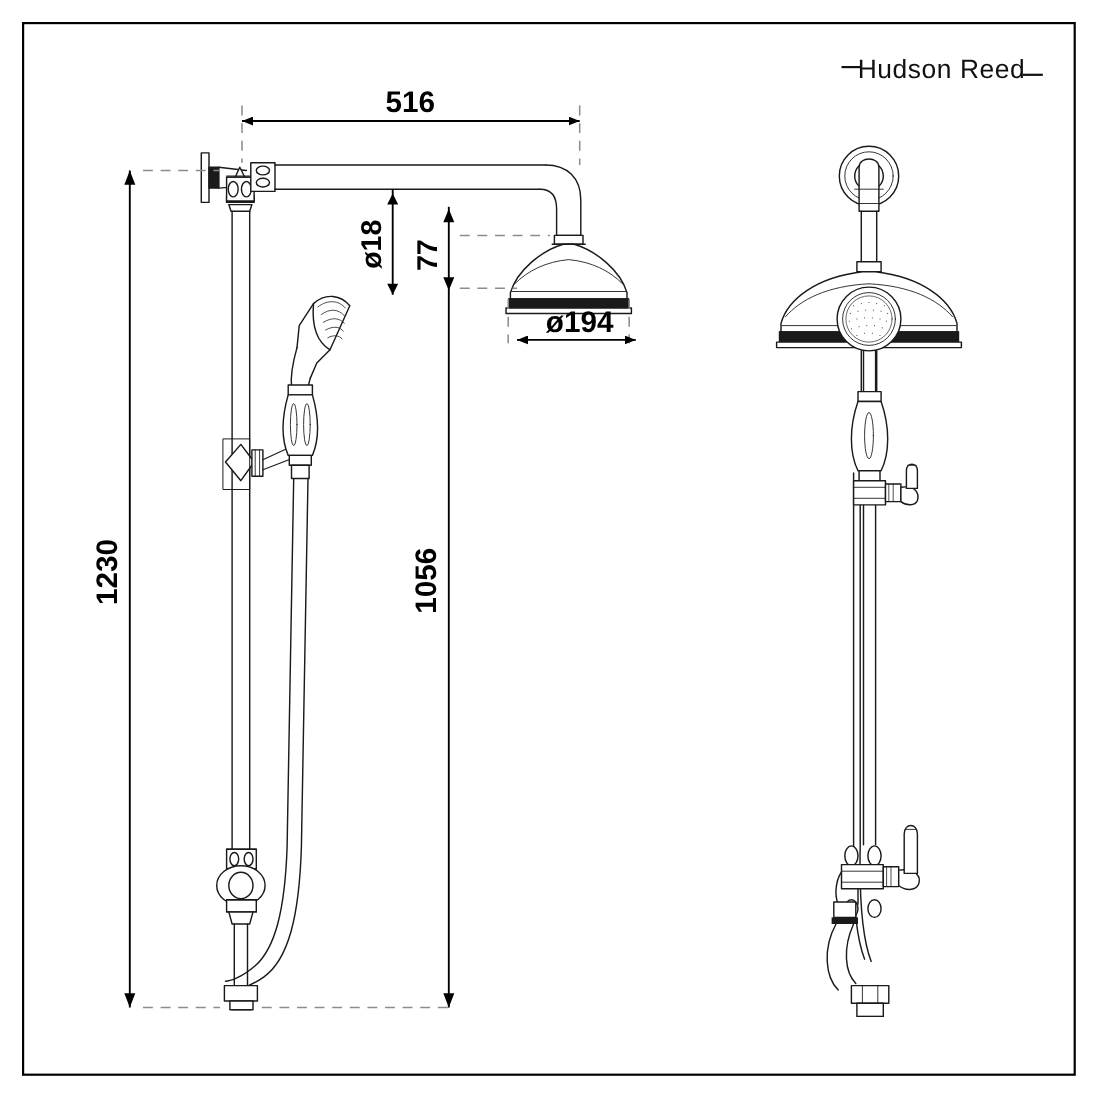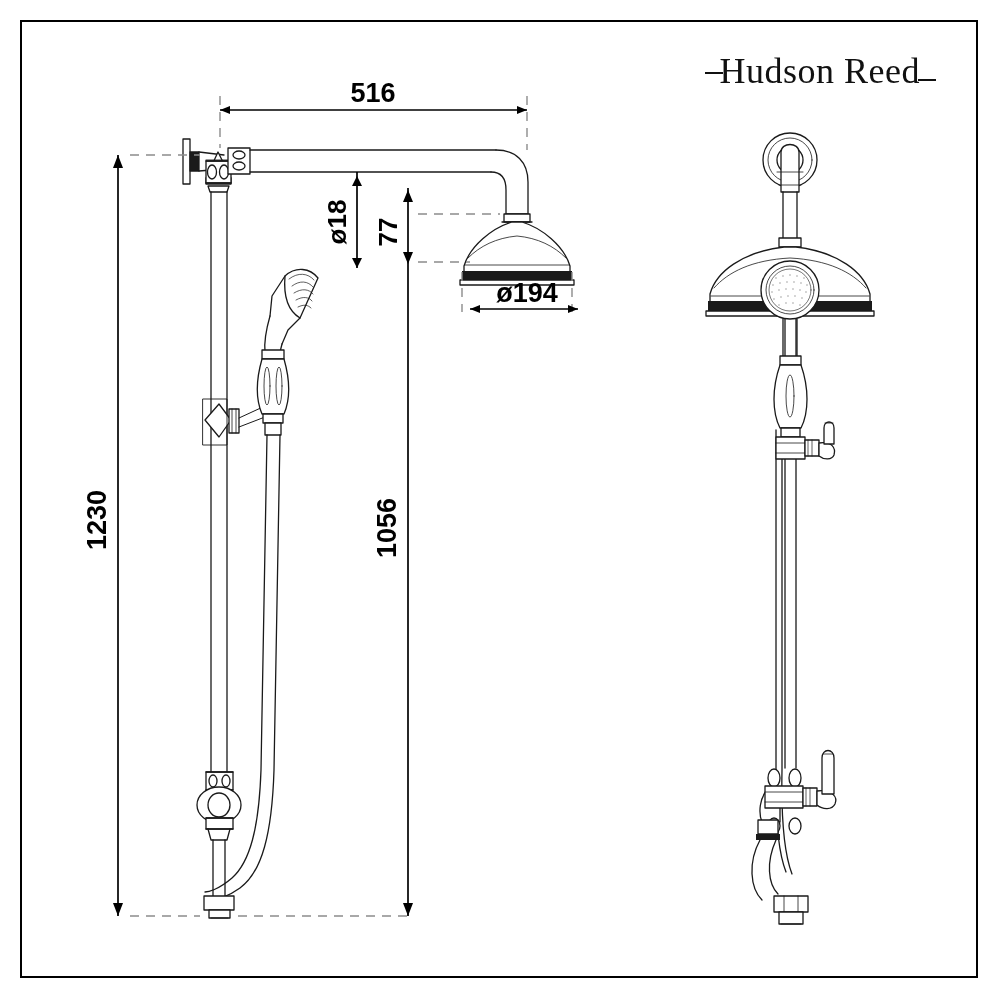--- a/index.html
+++ b/index.html
@@ -26,24 +26,24 @@
     left: 20px;
     top: 20px;
     width: 958px;
     height: 958px;
     border: 2px solid #000000;
     box-sizing: border-box;
     background: #ffffff;
   }
   .logo {
     position: absolute;
-    right: 64px;
+    right: 52px;
     top: 50px;
-    font-family: Liberation Serif, serif;
-    font-size: 36px;
+    font-family: Liberation Sans, sans-serif;
+    font-size: 24px;
     letter-spacing: 0.5px;
     color: #111111;
     white-space: nowrap;
   }
   .logo .bar-l {
     display: inline-block;
     width: 18px;
     height: 2px;
     background: #111111;
     vertical-align: 9px;

